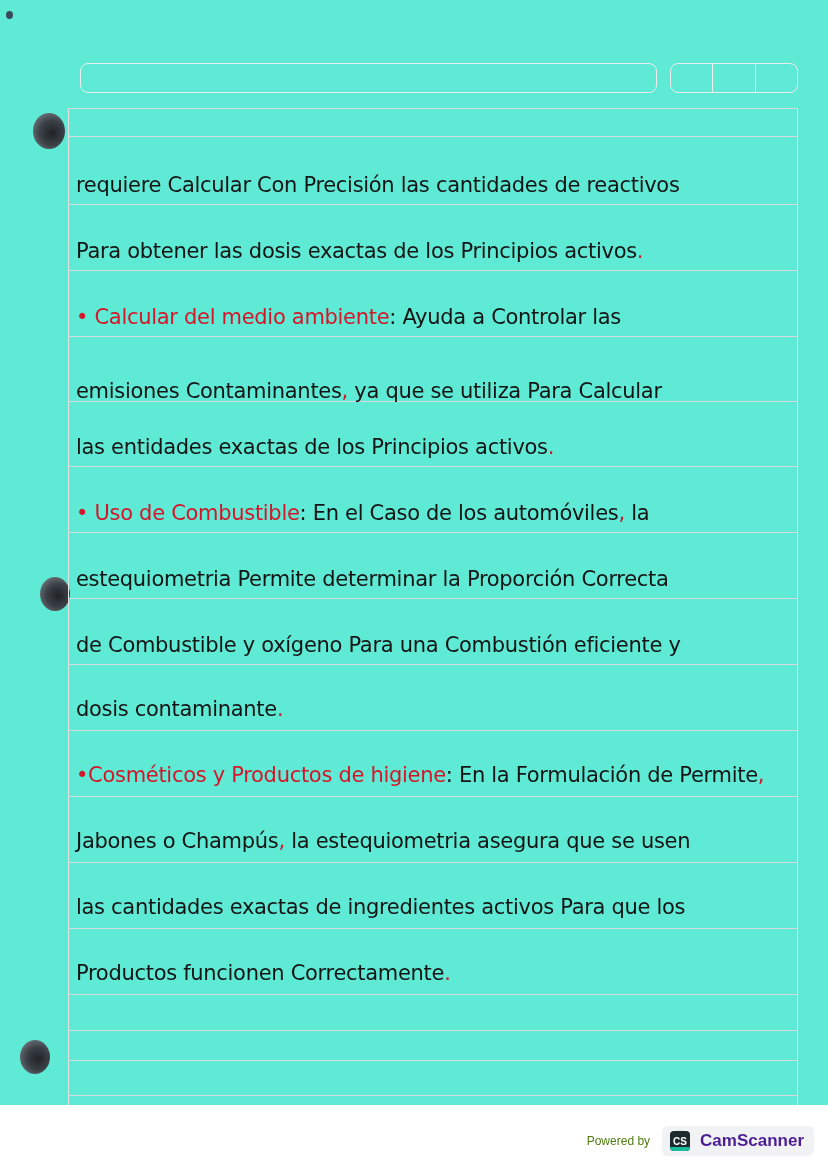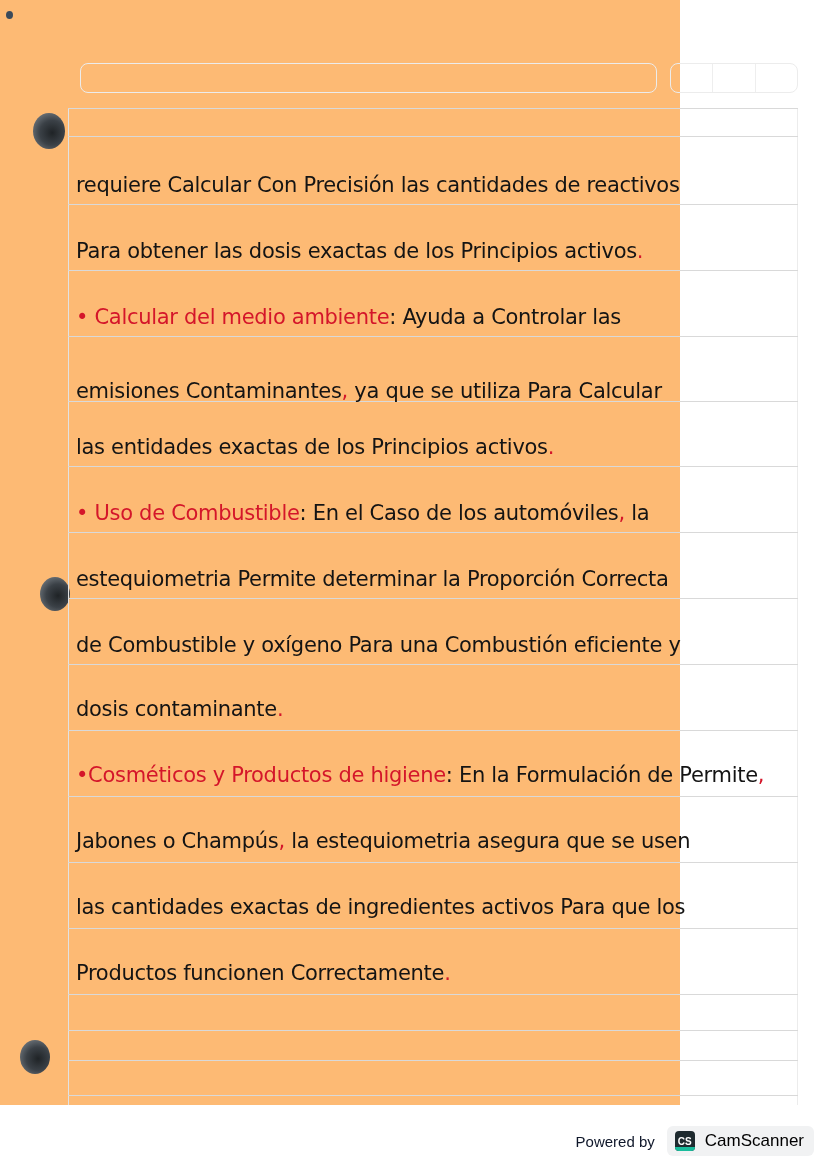--- a/index.html
+++ b/index.html
@@ -2,22 +2,22 @@
 <html><head>
   <meta charset="utf-8">
   <style>
     html, body { margin: 0; padding: 0; }
     body {
       width: 828px; height: 1171px; position: relative; overflow: hidden;
       background: #ffffff;
       font-family: "DejaVu Sans", sans-serif;
     }
     .page {
-      position: absolute; left: 0; top: 0; width: 680px; height: 1105px;
-      background: #fdba74;
+      position: absolute; left: 0; top: 0; width: 828px; height: 1105px;
+      background: #5eead4;
     }
     .speck { position: absolute; left: 6px; top: 11px; width: 7px; height: 8px;
       border-radius: 50%; background: #3a4a5a; }
     .hole { position: absolute; border-radius: 50%;
       background: radial-gradient(circle at 60% 55%, #1f2326 0%, #3b4147 45%, #6d747a 80%, #aab0b4 100%); }
     .hole.h1 { left: 33px; top: 113px; width: 32px; height: 36px; }
     .hole.h2 { left: 40px; top: 577px; width: 30px; height: 34px; }
     .hole.h3 { left: 20px; top: 1040px; width: 30px; height: 34px; }
 
     
@@ -40,32 +40,32 @@
       font-size: 21px; letter-spacing: -0.3px; color: #141414;
       white-space: nowrap; line-height: 30px;
     }
     .red { color: #d4162a; }
 
     
     .footer {
       position: absolute; right: 14px; top: 1124px; height: 34px;
       display: flex; align-items: center; gap: 12px;
     }
-    .powered { font-family: "Liberation Sans", sans-serif; font-size: 15px; color: #0f172a; }
+    .powered { font-family: "Liberation Sans", sans-serif; font-size: 12px; color: #4d7c0f; }
     .cs-badge {
       display: flex; align-items: center; gap: 10px; background: #f1f2f3;
       border-radius: 6px; padding: 5px 10px 5px 8px;
     }
     .cs-logo {
       width: 20px; height: 20px; border-radius: 4px; background: #1e2a2f;
       color: #fff; font-family: "Liberation Sans", sans-serif; font-weight: bold; font-size: 10px;
       display: flex; align-items: center; justify-content: center; position: relative; overflow: hidden;
     }
     .cs-logo::after { content: ""; position: absolute; left: 0; bottom: 0; width: 100%; height: 4px; background: #19bc9c; }
-    .cs-name { font-family: "Liberation Sans", sans-serif; font-size: 17px; font-weight: normal; color: #000000; }
+    .cs-name { font-family: "Liberation Sans", sans-serif; font-size: 17px; font-weight: bold; color: #4c1d95; }
   </style>
 </head>
 <body>
 
 <div class="page">
   <div class="speck"></div>
   <div class="hdr-title"></div>
   <div class="hdr-date">
       <span></span>
       <span></span>

